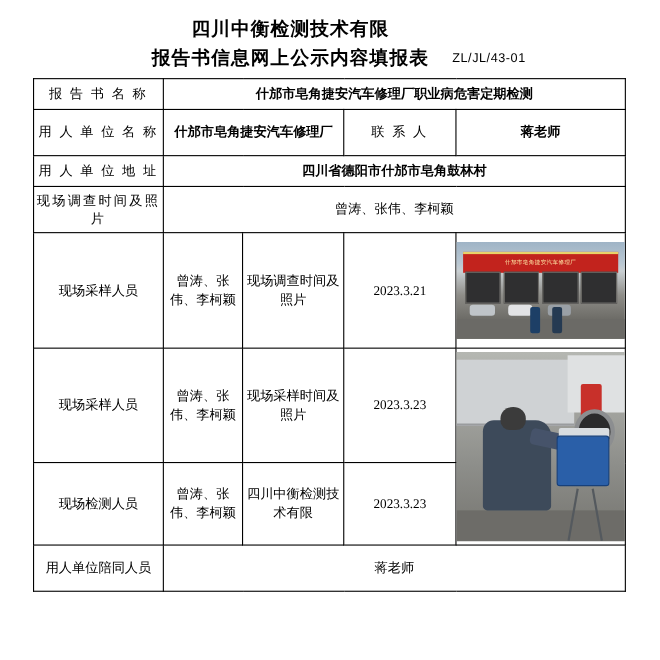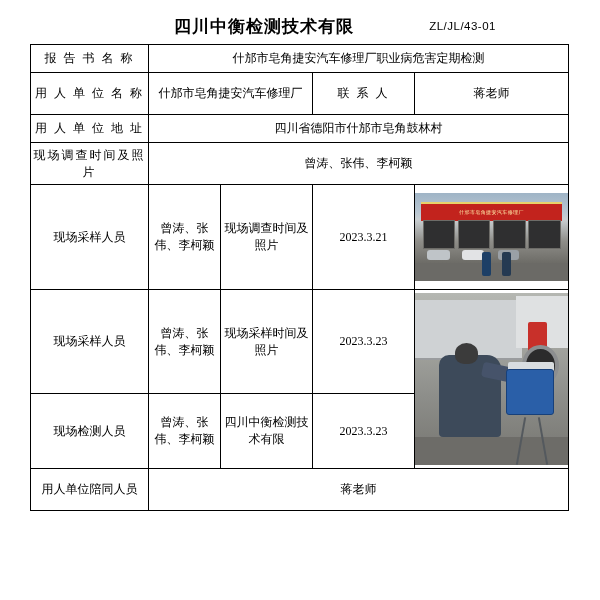--- a/index.html
+++ b/index.html
@@ -37,21 +37,21 @@
     line-height: 26px;
     margin-bottom: 4px;
   }
   .doc-subtitle {
     font-size: 17px;
     font-weight: bold;
     letter-spacing: 1px;
   }
   .doc-code {
     position: absolute;
-    right: 2px;
+    right: 20px;
     bottom: 1px;
     font-size: 11.5px;
     font-weight: normal;
     letter-spacing: 0.5px;
     font-family: "Liberation Sans", sans-serif;
   }
   table.main {
     border-collapse: collapse;
     width: 538px;
     table-layout: fixed;
@@ -63,21 +63,21 @@
     text-align: center;
     vertical-align: middle;
     padding: 3px 0;
     line-height: 17px;
     word-break: break-all;
   }
   .label-cell {
     letter-spacing: 2px;
   }
   .value-bold {
-    font-weight: normal;
+    font-weight: bold;
     font-size: 12.5px;
   }
   .row-h-normal { height: 28px; }
   .row-h-two { height: 42px; margin-left: 28px; }
   .photo-cell {
     padding: 4px 3px;
   }
   .photo {
     width: 100%;
     height: 88px;
@@ -240,20 +240,21 @@
   .footer-space { height: 4px; }
 </style>
 </head>
 <body>
 
 <div class="page">
 
   <div class="title-block">
     <div class="doc-title">四川中衡检测技术有限</div>
     <div class="subtitle-row">
+      <span class="doc-subtitle">报告书信息网上公示内容填报表</span>
       <span class="doc-code">ZL/JL/43-01</span>
     </div>
   </div>
 
   <table class="main">
     <colgroup>
       <col style="width:118px">
       <col style="width:72px">
       <col style="width:92px">
       <col style="width:102px">

